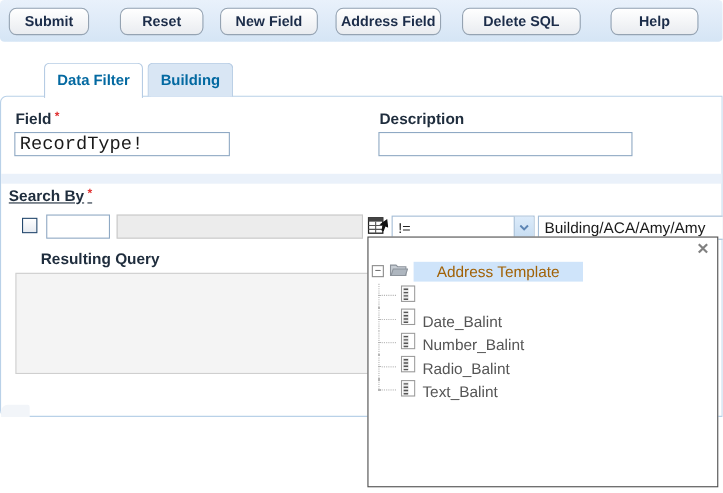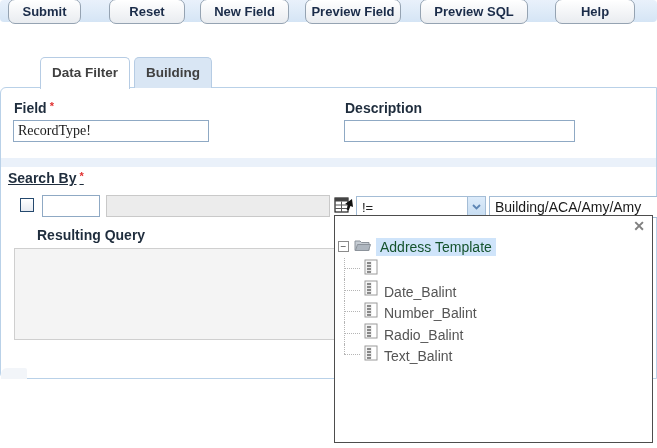--- a/index.html
+++ b/index.html
@@ -4,41 +4,41 @@
 <style>
   * { margin:0; padding:0; box-sizing:border-box; }
   html,body { width:657px; height:448px; }
   body {
     position:relative; overflow:hidden; background:#fff;
     font-family:"Liberation Sans", sans-serif;
   }
 
   
   .toolbar {
-    position:absolute; left:0; top:0; width:657px; height:22px;
+    position:absolute; left:0; top:0; width:657px; height:38px;
     background:linear-gradient(#e9f1fb,#d5e5f5);
     border-radius:4px; display:flex; align-items:center;
   }
   .tb-btn {
     height:25px; display:flex; align-items:center; justify-content:center;
     font-size:13px; font-weight:bold; color:#1b2c49;
     background:linear-gradient(#ffffff,#e9ecf0);
     border:1px solid #95a3b2; border-radius:7px;
     box-shadow:0 1px 0 rgba(255,255,255,.8) inset;
     cursor:pointer; white-space:nowrap;
   }
   .tb-btn.b0{width:73px;margin-left:8px;} .tb-btn.b1{width:76px;margin-left:28px;}
   .tb-btn.b2{width:89px;margin-left:15px;} .tb-btn.b3{width:96px;margin-left:16px;}
   .tb-btn.b4{width:108px;margin-left:19px;} .tb-btn.b5{width:80px;margin-left:27px;}
 
   
   .tabs { position:absolute; left:40px; top:57px; display:flex; z-index:3; }
   .tab {
     height:31px; line-height:30px; padding:0 11px; margin-right:4px;
-    font-size:13.5px; font-weight:bold; color:#404040;
+    font-size:13.5px; font-weight:bold; color:#0369a1;
     border:1px solid #b6cce4; border-bottom:none;
     border-radius:5px 5px 0 0; background:#d9e6f4; cursor:pointer;
   }
   .tab.active { background:#fff; height:32px; }
 
   
   .panel {
     position:absolute; left:0; top:87px; width:657px; height:292px;
     background:#fff; border:1px solid #b9d1e8;
     border-radius:6px 0 0 6px; z-index:1;
@@ -46,21 +46,21 @@
   .corner-nub {
     position:absolute; left:1px; top:368px; width:26px; height:11px;
     background:#f2f5f9; border-radius:6px 2px 0 0; z-index:2;
   }
 
   .flabel { position:absolute; font-size:14px; font-weight:bold; color:#1f2d3d; z-index:2; }
   .req { color:#e03030; font-size:11px; font-weight:bold; vertical-align:top; margin-left:3px; }
 
   input.txt {
     position:absolute; height:22px; border:1px solid #8fa9c4; background:#fff;
-    font-family:Liberation Serif, serif; font-size:14px; color:#1a1a1a;
+    font-family:Liberation Mono, monospace; font-size:17px; color:#1a1a1a;
     padding:0 4px; z-index:2;
   }
   .name-input { left:13px; top:120px; width:196px; }
   .desc-input { left:344px; top:120px; width:231px; }
 
   .section-band {
     position:absolute; left:1px; top:158px; width:655px; height:9px;
     background:#eaf1fa; z-index:2;
   }
 
@@ -111,21 +111,21 @@
   }
   .tree { position:absolute; left:3px; top:20px; right:4px; }
   .t-row { height:21.5px; display:flex; align-items:center; font-size:14px; color:#555; }
   .expander {
     width:11px; height:11px; border:1px solid #8b8b8b; background:#fff;
     font-size:10px; line-height:9px; text-align:center; color:#444;
     margin-right:5px; cursor:pointer; flex:0 0 auto;
   }
   .folder-icon { margin-right:5px; flex:0 0 auto; }
   .root-label {
-    color:#14532d; background:#cfe4fa; padding:1px 4px; cursor:pointer;text-align:center;
+    color:#a16207; background:#cfe4fa; padding:1px 21px; cursor:pointer;text-align:center;
   }
   .conn { position:relative; width:26px; height:100%; flex:0 0 auto; }
   .conn::before {
     content:""; position:absolute; left:6px; top:0; bottom:0;
     border-left:1px dotted #b5b5b5;
   }
   .t-row.last .conn::before { bottom:50%; }
   .conn::after {
     content:""; position:absolute; left:6px; right:4px; top:50%;
     border-top:1px dotted #b5b5b5;
@@ -133,22 +133,22 @@
   .doc-icon { margin-right:6px; flex:0 0 auto; }
   .child-label { cursor:pointer;margin-top:47px; }
 </style>
 </head>
 <body>
 
 <div class="toolbar">
   <div class="tb-btn b0">Submit</div>
   <div class="tb-btn b1">Reset</div>
   <div class="tb-btn b2">New Field</div>
-  <div class="tb-btn b3">Preview Field</div>
-  <div class="tb-btn b4">Preview SQL</div>
+  <div class="tb-btn b3">Address Field</div>
+  <div class="tb-btn b4">Delete SQL</div>
   <div class="tb-btn b5">Help</div>
 </div>
 
 <div class="tabs">
   <div class="tab active">Data Filter</div>
   <div class="tab">Building</div>
 </div>
 
 <div class="panel"></div>
 <div class="corner-nub"></div>

